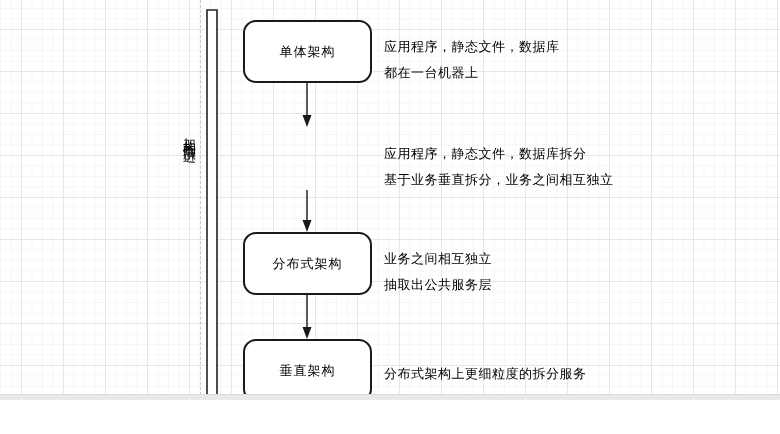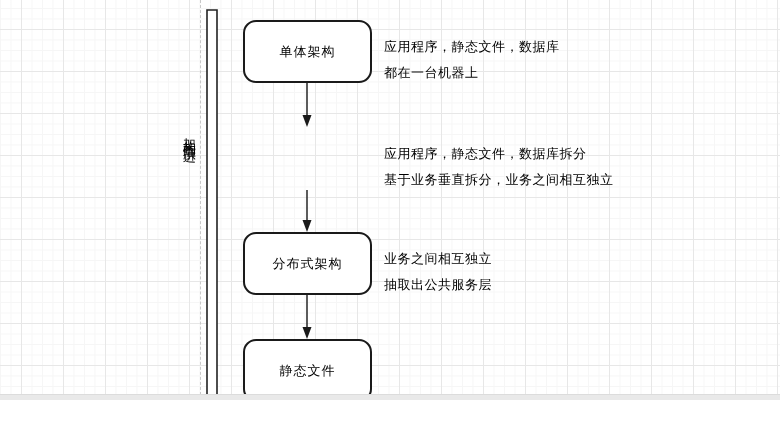--- a/index.html
+++ b/index.html
@@ -113,21 +113,21 @@
 
   <div class="axis-label">架构的演进</div>
 
   <div class="flow-node node-1">
     <span>单体架构</span>
   </div>
   <div class="flow-node node-3">
     <span>分布式架构</span>
   </div>
   <div class="flow-node node-4">
-    <span>静态文件</span>
+    <span>垂直架构</span>
   </div>
 
   <svg class="connector conn-1" viewBox="0 0 16 44">
     <line x1="8" y1="0" x2="8" y2="33" stroke="#333333" stroke-width="1.6"></line>
     <polygon points="3.5,32 12.5,32 8,44" fill="#1a1a1a"></polygon>
   </svg>
   <svg class="connector conn-2" viewBox="0 0 16 42">
     <line x1="8" y1="0" x2="8" y2="31" stroke="#333333" stroke-width="1.6"></line>
     <polygon points="3.5,30 12.5,30 8,42" fill="#1a1a1a"></polygon>
   </svg>
@@ -135,15 +135,16 @@
     <line x1="8" y1="0" x2="8" y2="33" stroke="#333333" stroke-width="1.6"></line>
     <polygon points="3.5,32 12.5,32 8,44" fill="#1a1a1a"></polygon>
   </svg>
 
   <div class="stage-desc desc-1">应用程序，静态文件，数据库
 都在一台机器上</div>
   <div class="stage-desc desc-2">应用程序，静态文件，数据库拆分
 基于业务垂直拆分，业务之间相互独立</div>
   <div class="stage-desc desc-3">业务之间相互独立
 抽取出公共服务层</div>
+  <div class="stage-desc desc-4">分布式架构上更细粒度的拆分服务</div>
 
   <div class="canvas-edge"></div>
 </div>
 
 </body></html>

